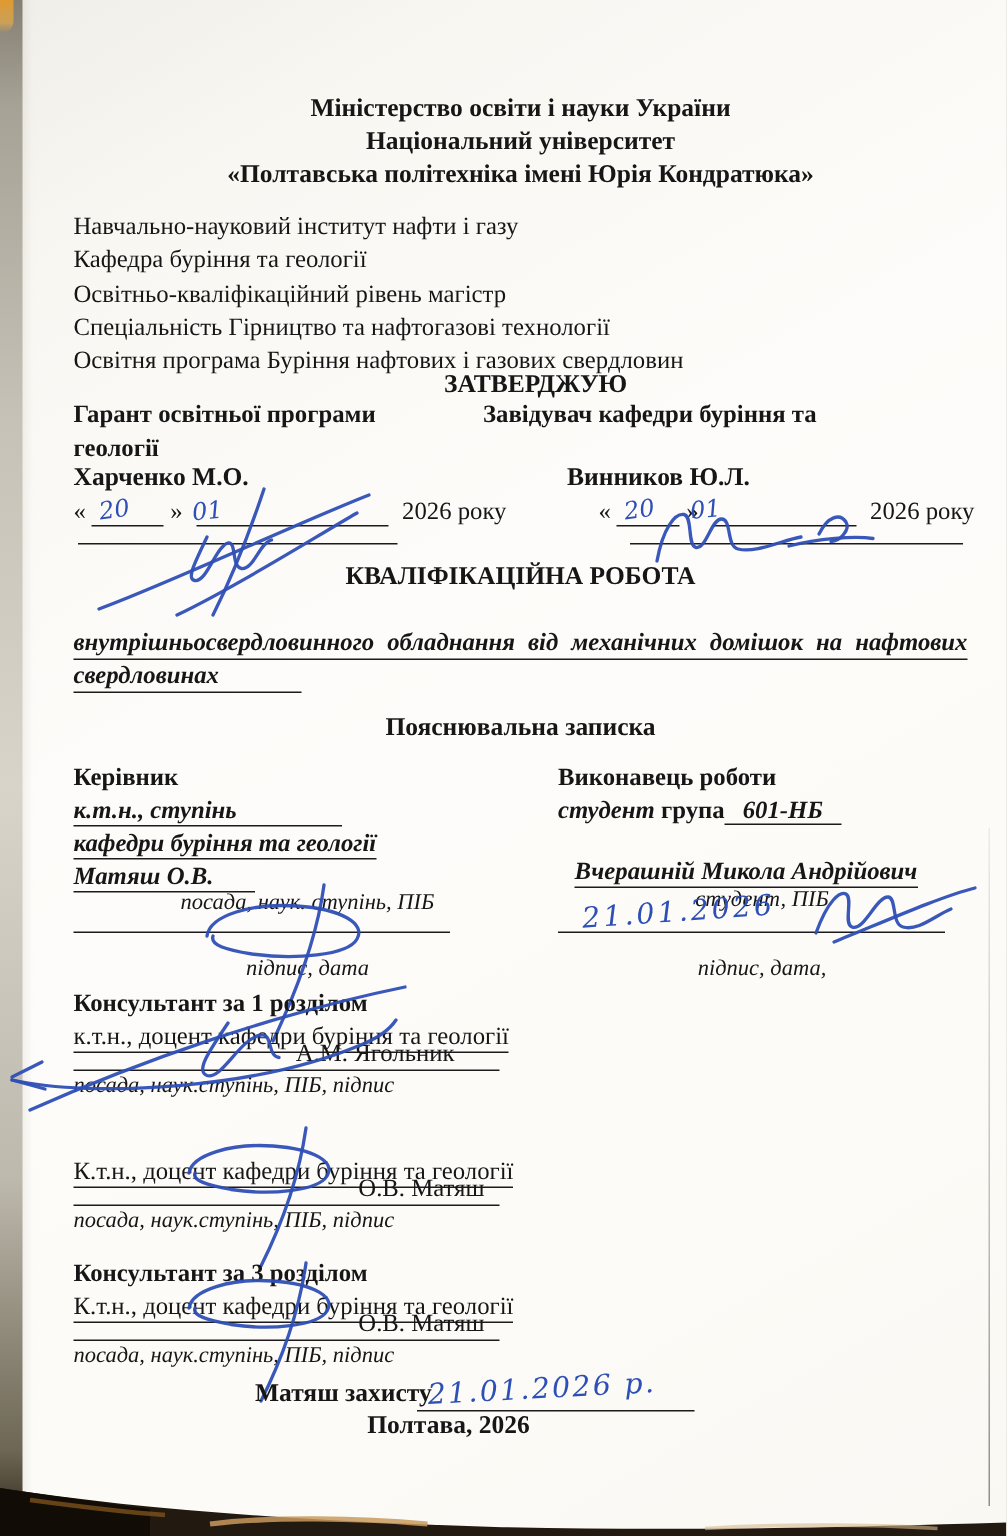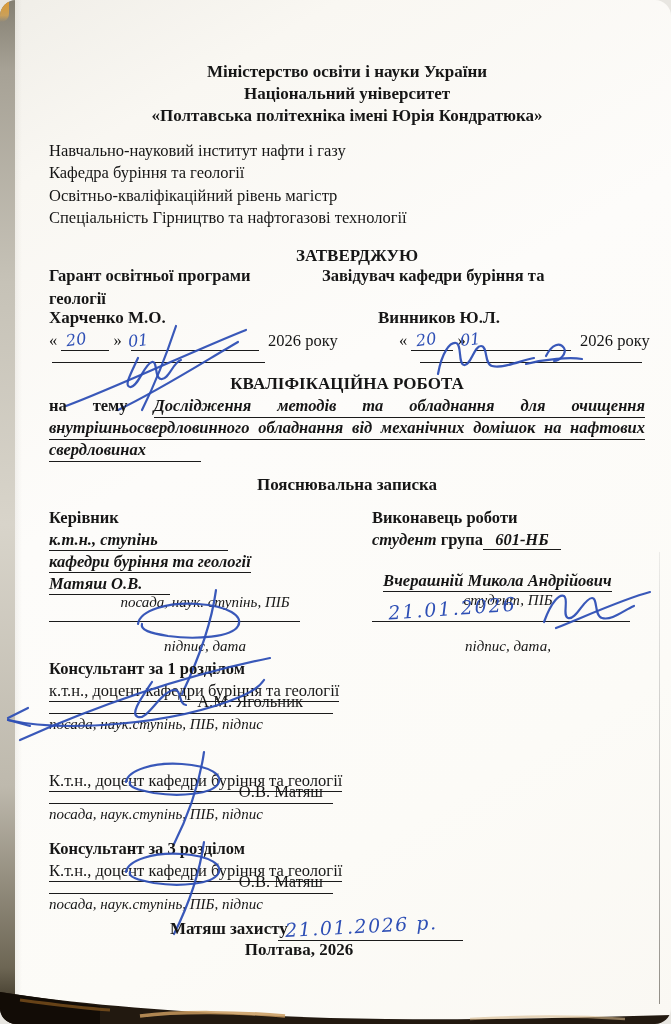--- a/index.html
+++ b/index.html
@@ -1,19 +1,19 @@
 <!DOCTYPE html>
 <html><head>
 <meta charset="utf-8">
 <style>
   html,body{margin:0;padding:0;background:#e8e6e1;}
   .page{
     position:relative;width:671px;height:1024px;overflow:hidden;
     background:linear-gradient(150deg,#f0eee8 0%,#f9f7f2 14%,#fdfcfa 40%,#fcfbf7 75%,#faf8f3 100%);
-    font-family:"Liberation Serif",serif;color:#161616;border-radius:16px;
+    font-family:"Liberation Serif",serif;color:#161616;
   }
   .abs{position:absolute;white-space:nowrap;}
   .b{font-weight:bold;}
   .i{font-style:italic;}
   .bi{font-weight:bold;font-style:italic;}
   .center{text-align:center;}
   .fs-h{font-size:17px;}
   .fs-b{font-size:16.5px;}
   .fs-c{font-size:15px;}
   .ul{display:inline-block;border-bottom:1.5px solid #1b1b1b;padding-bottom:1px;line-height:1.1;}
@@ -47,20 +47,21 @@
   <div class="edge-right"></div>
 
   <div class="abs b fs-h center" style="left:49px;top:62px;width:596px">Міністерство освіти і науки України</div>
   <div class="abs b fs-h center" style="left:49px;top:84px;width:596px">Національний університет</div>
   <div class="abs b fs-h center" style="left:49px;top:106px;width:596px">«Полтавська політехніка імені Юрія Кондратюка»</div>
 
   <div class="abs fs-b" style="left:49px;top:141px">Навчально-науковий інститут нафти і газу</div>
   <div class="abs fs-b" style="left:49px;top:163px">Кафедра буріння та геології</div>
   <div class="abs fs-b" style="left:49px;top:186px">Освітньо-кваліфікаційний рівень магістр</div>
   <div class="abs fs-b" style="left:49px;top:208px">Спеціальність Гірництво та нафтогазові технології</div>
+  <div class="abs fs-b" style="left:49px;top:230px">Освітня програма Буріння нафтових і газових свердловин</div>
 
   <div class="abs b fs-h" style="left:296px;top:246px">ЗАТВЕРДЖУЮ</div>
   <div class="abs b fs-b" style="left:49px;top:266px">Гарант освітньої програми</div>
   <div class="abs b fs-b" style="left:322px;top:266px">Завідувач кафедри буріння та</div>
   <div class="abs b fs-b" style="left:49px;top:289px">геології</div>
   <div class="abs b fs-h" style="left:49px;top:308px">Харченко М.О.</div>
   <div class="abs b fs-h" style="left:378px;top:308px">Винников Ю.Л.</div>
 
   <div class="abs fs-b" style="left:49px;top:331px">
     <span>«</span>
@@ -94,24 +95,20 @@
   </svg>
 
   <svg class="sig" style="left:430px;top:334px" width="160" height="52" viewBox="0 0 160 52">
     <path d="M8,40 C12,18 20,8 26,9 C32,10 28,30 34,31 C41,32 44,12 51,12 C58,12 54,30 62,32 C74,35 92,26 104,24"></path>
     <path d="M96,30 C115,25 140,23 152,25"></path>
     <path d="M116,22 C122,10 130,8 134,14 C137,19 130,27 124,27"></path>
   </svg>
 
   <div class="abs b fs-h center" style="left:49px;top:374px;width:596px">КВАЛІФІКАЦІЙНА РОБОТА</div>
 
-  <div class="topic-line" style="top:395px">
-    <span class="t-label b">на тему</span>
-    <span class="t-ul">Дослідження методів та обладнання для очищення</span>
-  </div>
   <div class="topic-line" style="top:417px">
     <span class="t-ul">внутрішньосвердловинного обладнання від механічних домішок на нафтових</span>
   </div>
   <div class="topic-line" style="top:439px;text-align:right;text-align-last:left">
     <span class="t-ul" style="padding-right:55px">свердловинах</span>
   </div>
 
   <div class="abs b fs-h center" style="left:49px;top:475px;width:596px">Пояснювальна записка</div>
 
   <div class="abs b fs-b" style="left:49px;top:508px">Керівник</div>

